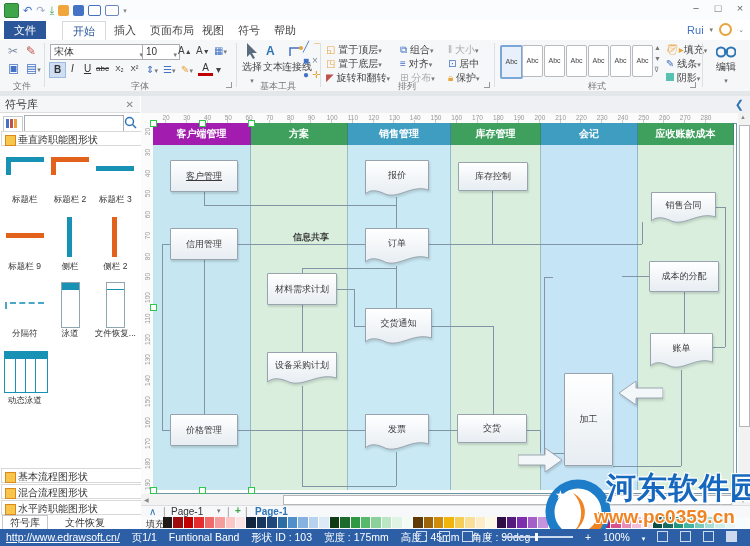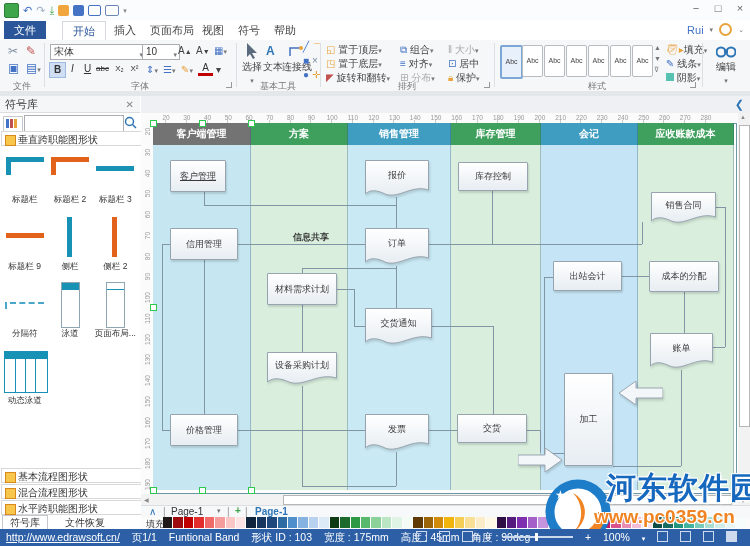--- a/index.html
+++ b/index.html
@@ -297,21 +297,21 @@
             </div>
           </div>
           <div class="symlab">泳道</div>
         </div>
         <div class="symcell">
           <div class="spv">
             <div style="position: absolute; left: 12px; top: 0px; width: 17px; height: 44px; border: 1px solid rgb(143, 166, 176); background: rgb(255, 255, 255);">
               <div style="position: absolute; left: 0px; top: 0px; width: 100%; height: 7px; border-bottom: 1px solid rgb(23, 146, 180); box-sizing: border-box;"></div>
             </div>
           </div>
-          <div class="symlab">页面布局...</div>
+          <div class="symlab">文件恢复...</div>
         </div>
         <div class="symcell">
           <div class="spv">
             <div style="position: absolute; left: 0px; top: 2px; width: 42px; height: 40px; border: 1px solid rgb(23, 146, 180); background: rgb(255, 255, 255);">
               <div style="position: absolute; left: 0px; top: 0px; width: 100%; height: 7px; background: rgb(23, 146, 180);"></div>
               <div style="position: absolute; left: 10px; top: 7px; width: 1px; height: 33px; background: rgb(23, 146, 180);"></div>
               <div style="position: absolute; left: 20px; top: 7px; width: 1px; height: 33px; background: rgb(23, 146, 180);"></div>
               <div style="position: absolute; left: 30px; top: 7px; width: 1px; height: 33px; background: rgb(23, 146, 180);"></div>
             </div>
           </div>
@@ -416,21 +416,21 @@
       <div class="rnum" style="left: 0px; top: 254.24px; width: 12px; text-align: center; transform: rotate(-90deg);">140</div>
       <div class="rnum" style="left: 0px; top: 275.01px; width: 12px; text-align: center; transform: rotate(-90deg);">150</div>
       <div class="rnum" style="left: 0px; top: 295.78px; width: 12px; text-align: center; transform: rotate(-90deg);">160</div>
       <div class="rnum" style="left: 0px; top: 316.55px; width: 12px; text-align: center; transform: rotate(-90deg);">170</div>
       <div class="rnum" style="left: 0px; top: 337.32px; width: 12px; text-align: center; transform: rotate(-90deg);">180</div>
       <div class="rnum" style="left: 0px; top: 358.09px; width: 12px; text-align: center; transform: rotate(-90deg);">190</div>
     </div>
 
   <div id="drawing" class="abs">
       <div style="left: -1px; top: -1px; width: 582px; height: 369px; border: 1px solid rgb(108, 149, 168);"></div>
-      <div class="lanehead" style="left: 0px; top: 0px; width: 98px; height: 22px; background: #737373; line-height: 22px;">客户端管理</div>
+      <div class="lanehead" style="left: 0px; top: 0px; width: 98px; height: 22px; background: #a21caf; line-height: 22px;">客户端管理</div>
       <div class="lanebody" style="left: 0px; top: 22px; width: 98px; height: 345px; background: rgb(198, 231, 242);"></div>
       <div class="lanehead" style="left: 98px; top: 0px; width: 97px; height: 22px; background: rgb(63, 160, 94); line-height: 22px;">方案</div>
       <div class="lanebody" style="left: 98px; top: 22px; width: 97px; height: 345px; background: rgb(217, 238, 221);"></div>
       <div class="lanehead" style="left: 195px; top: 0px; width: 103px; height: 22px; background: rgb(62, 157, 193); line-height: 22px;">销售管理</div>
       <div class="lanebody" style="left: 195px; top: 22px; width: 103px; height: 345px; background: rgb(201, 233, 244);"></div>
       <div class="lanehead" style="left: 298px; top: 0px; width: 90px; height: 22px; background: rgb(63, 160, 94); line-height: 22px;">库存管理</div>
       <div class="lanebody" style="left: 298px; top: 22px; width: 90px; height: 345px; background: rgb(217, 238, 221);"></div>
       <div class="lanehead" style="left: 388px; top: 0px; width: 97px; height: 22px; background: rgb(62, 157, 193); line-height: 22px;">会记</div>
       <div class="lanebody" style="left: 388px; top: 22px; width: 97px; height: 345px; background: rgb(197, 229, 246);"></div>
       <div class="lanehead" style="left: 485px; top: 0px; width: 96px; height: 22px; background: rgb(63, 160, 94); line-height: 22px;">应收账款成本</div>
@@ -471,21 +471,21 @@
       <div class="seg" style="left: 460px; top: 343px; width: 68px; height: 1px;"></div>
       <div class="seg" style="left: 149px; top: 263px; width: 1px; height: 100px;"></div>
       <div class="seg" style="left: 149px; top: 363px; width: 94px; height: 1px;"></div>
       <div class="seg" style="left: 243px; top: 329px; width: 1px; height: 34px;"></div>
       <svg width="44" height="24" style="position: absolute; left: 365px; top: 325px; filter: drop-shadow(rgba(0, 0, 0, 0.15) 1px 2px 1px);">
         <polygon points="0,7 27,7 27,0 44,12 27,24 27,17 0,17" fill="#f4f7fa" stroke="#9aa5b0"></polygon>
       </svg>
       <svg width="44" height="24" style="position: absolute; left: 466px; top: 258px; filter: drop-shadow(rgba(0, 0, 0, 0.15) 1px 2px 1px);">
         <polygon points="44,7 17,7 17,0 0,12 17,24 17,17 44,17" fill="#f4f7fa" stroke="#9aa5b0"></polygon>
       </svg>
-      <div class="shape" style="left: 17px; top: 37px; width: 56px; height: 32px; text-decoration: underline;">客户管理</div>
+      <div class="shape" style="left: 17px; top: 37px; width: 68px; height: 32px; text-decoration: underline;">客户管理</div>
       <div class="shape" style="left: 17px; top: 105px; width: 68px; height: 32px;">信用管理</div>
       <div class="shape" style="left: 17px; top: 291px; width: 68px; height: 32px;">价格管理</div>
       <div class="shape" style="left: 114px; top: 150px; width: 70px; height: 32px;">材料需求计划</div>
       <svg width="72" height="38" style="position: absolute; left: 114px; top: 229px; overflow: visible; filter: drop-shadow(rgba(0, 0, 0, 0.13) 1px 2px 1px);">
         <path d="M0.5,0.5 L69.5,0.5 L69.5,26 C 50.4,20 35,37 19.6,29 C 9.8,25 3.5,27 0.5,30 Z" fill="url(#gsh)" stroke="#97a3ae"></path>
       </svg>
       <div class="doclab" style="left: 114px; top: 236px; width: 70px;">设备采购计划</div>
       <svg width="66" height="42" style="position: absolute; left: 212px; top: 37px; overflow: visible; filter: drop-shadow(rgba(0, 0, 0, 0.13) 1px 2px 1px);">
         <path d="M0.5,0.5 L63.5,0.5 L63.5,30 C 46.08,24 32,41 17.92,33 C 8.96,29 3.2,31 0.5,34 Z" fill="url(#gsh)" stroke="#97a3ae"></path>
       </svg>
@@ -497,21 +497,20 @@
       <svg width="69" height="42" style="position: absolute; left: 212px; top: 185px; overflow: visible; filter: drop-shadow(rgba(0, 0, 0, 0.13) 1px 2px 1px);">
         <path d="M0.5,0.5 L66.5,0.5 L66.5,30 C 48.239999999999995,24 33.5,41 18.76,33 C 9.38,29 3.35,31 0.5,34 Z" fill="url(#gsh)" stroke="#97a3ae"></path>
       </svg>
       <div class="doclab" style="left: 212px; top: 194px; width: 67px;">交货通知</div>
       <svg width="66" height="42" style="position: absolute; left: 212px; top: 291px; overflow: visible; filter: drop-shadow(rgba(0, 0, 0, 0.13) 1px 2px 1px);">
         <path d="M0.5,0.5 L63.5,0.5 L63.5,30 C 46.08,24 32,41 17.92,33 C 8.96,29 3.2,31 0.5,34 Z" fill="url(#gsh)" stroke="#97a3ae"></path>
       </svg>
       <div class="doclab" style="left: 212px; top: 300px; width: 64px;">发票</div>
       <div class="shape" style="left: 305px; top: 39px; width: 70px; height: 29px;">库存控制</div>
       <div class="shape" style="left: 304px; top: 291px; width: 70px; height: 29px;">交货</div>
-      <div class="shape" style="left: 400px; top: 138px; width: 69px; height: 30px;">出站会计</div>
       <div class="shape" style="left: 411px; top: 250px; width: 49px; height: 93px;">加工</div>
       <svg width="67" height="37" style="position: absolute; left: 498px; top: 69px; overflow: visible; filter: drop-shadow(rgba(0, 0, 0, 0.13) 1px 2px 1px);">
         <path d="M0.5,0.5 L64.5,0.5 L64.5,25 C 46.8,19 32.5,36 18.200000000000003,28 C 9.100000000000001,24 3.25,26 0.5,29 Z" fill="url(#gsh)" stroke="#97a3ae"></path>
       </svg>
       <div class="doclab" style="left: 498px; top: 75.5px; width: 65px;">销售合同</div>
       <div class="shape" style="left: 496px; top: 138px; width: 70px; height: 31px;">成本的分配</div>
       <svg width="65" height="41" style="position: absolute; left: 497px; top: 210px; overflow: visible; filter: drop-shadow(rgba(0, 0, 0, 0.13) 1px 2px 1px);">
         <path d="M0.5,0.5 L62.5,0.5 L62.5,29 C 45.36,23 31.5,40 17.64,32 C 8.82,28 3.1500000000000004,30 0.5,33 Z" fill="url(#gsh)" stroke="#97a3ae"></path>
       </svg>
       <div class="doclab" style="left: 497px; top: 218.5px; width: 63px;">账单</div>

